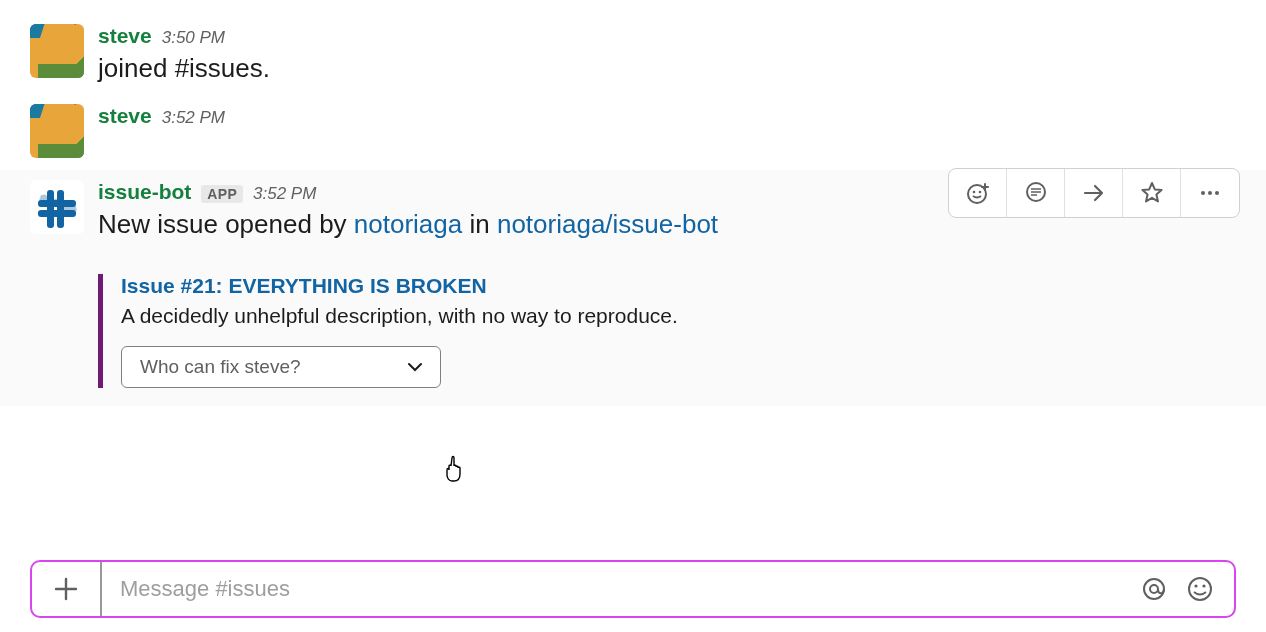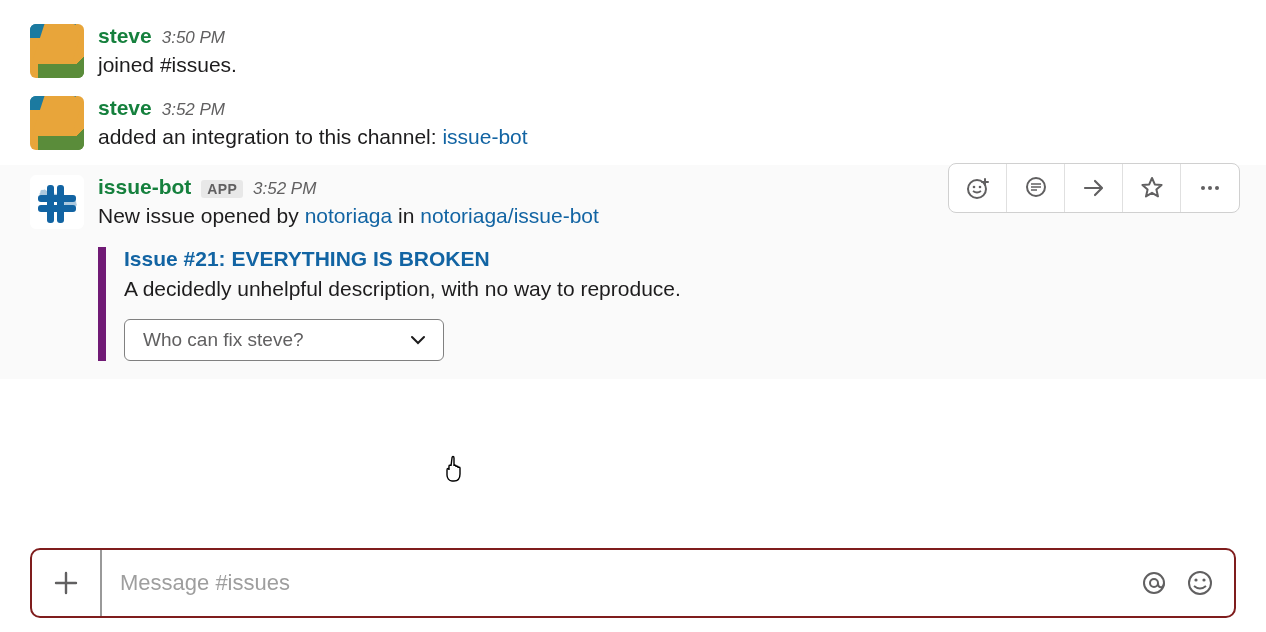--- a/index.html
+++ b/index.html
@@ -99,31 +99,31 @@
       padding: 1px 6px;
       border-radius: 3px;
       letter-spacing: 0.3px;
     }
     .msg-time {
       font-size: 17px;
       color: #616061;
       font-style: italic;
     }
     .msg-text {
-      font-size: 21px;
+      font-size: 26px;
       color: #1d1c1d;
       line-height: 1.45;
     }
     .msg-link {
       color: #1264a3;
     }
     .attachment {
-      border-left: 8px solid #701a75;
+      border-left: 5px solid #701a75;
       padding-left: 18px;
-      margin-top: 16px;
+      margin-top: 31px;
     }
     .attachment-title {
       color: #1264a3;
       font-weight: 700;
       font-size: 21px;
       margin-bottom: 6px;
     }
     .attachment-desc {
       font-size: 21px;
       color: #1d1c1d;
@@ -170,23 +170,23 @@
     .action-btn:last-child {
       border-right: none;
     }
     .composer {
       position: absolute;
       bottom: 14px;
       left: 30px;
       right: 30px;
       display: flex;
       align-items: stretch;
-      border: 2px solid #7f1d1d;
+      border: 2px solid #d946ef;
       border-radius: 10px;
-      height: 70px;
+      height: 58px;
       background: #ffffff;
     }
     .composer-add {
       width: 70px;
       border-right: 2px solid #999999;
       display: flex;
       align-items: center;
       justify-content: center;
       cursor: pointer;
     }
@@ -246,23 +246,20 @@
   <div class="message">
     <div class="avatar avatar-steve">
       <div class="avatar-steve-blue"></div>
       <div class="avatar-steve-inner"></div>
       <div class="avatar-steve-green"></div>
     </div>
     <div class="msg-body">
       <div class="msg-header">
         <span class="msg-author">steve</span>
         <span class="msg-time">3:52 PM</span>
-      </div>
-      <div class="msg-text">
-        <span>added an integration to this channel: </span><span class="msg-link">issue-bot</span>
       </div>
     </div>
   </div>
 
   <div class="message highlighted">
     <div class="avatar avatar-bot">
       <svg width="54" height="54" viewBox="0 0 54 54">
         <g fill="none" stroke="#1264a3" stroke-width="0">
           <rect x="8" y="20" width="38" height="7" rx="3" fill="#1264a3" transform="rotate(0 27 27)"></rect>
           <rect x="8" y="30" width="38" height="7" rx="3" fill="#1264a3"></rect>

